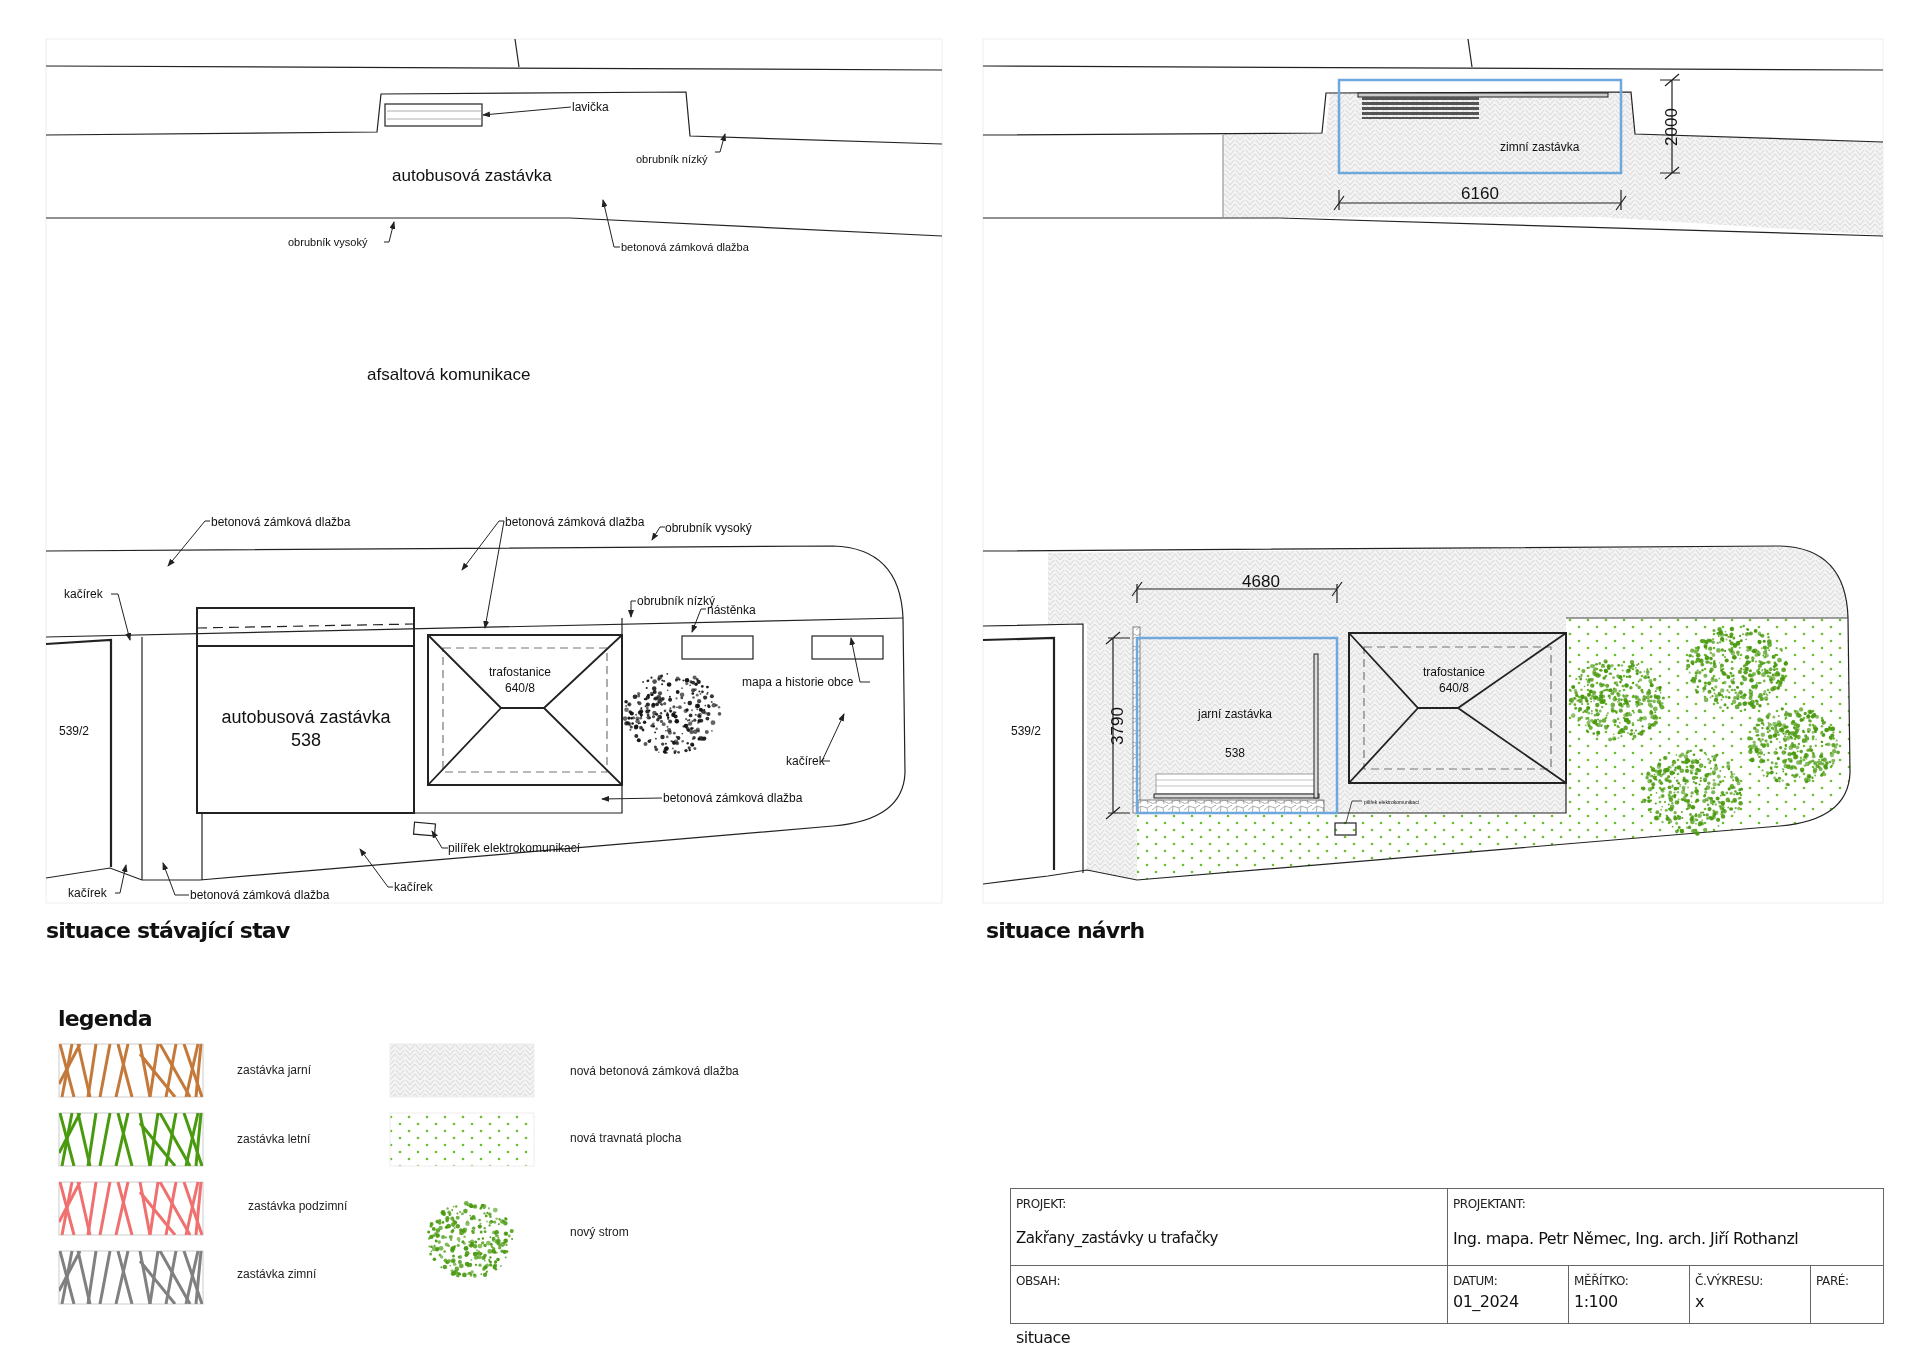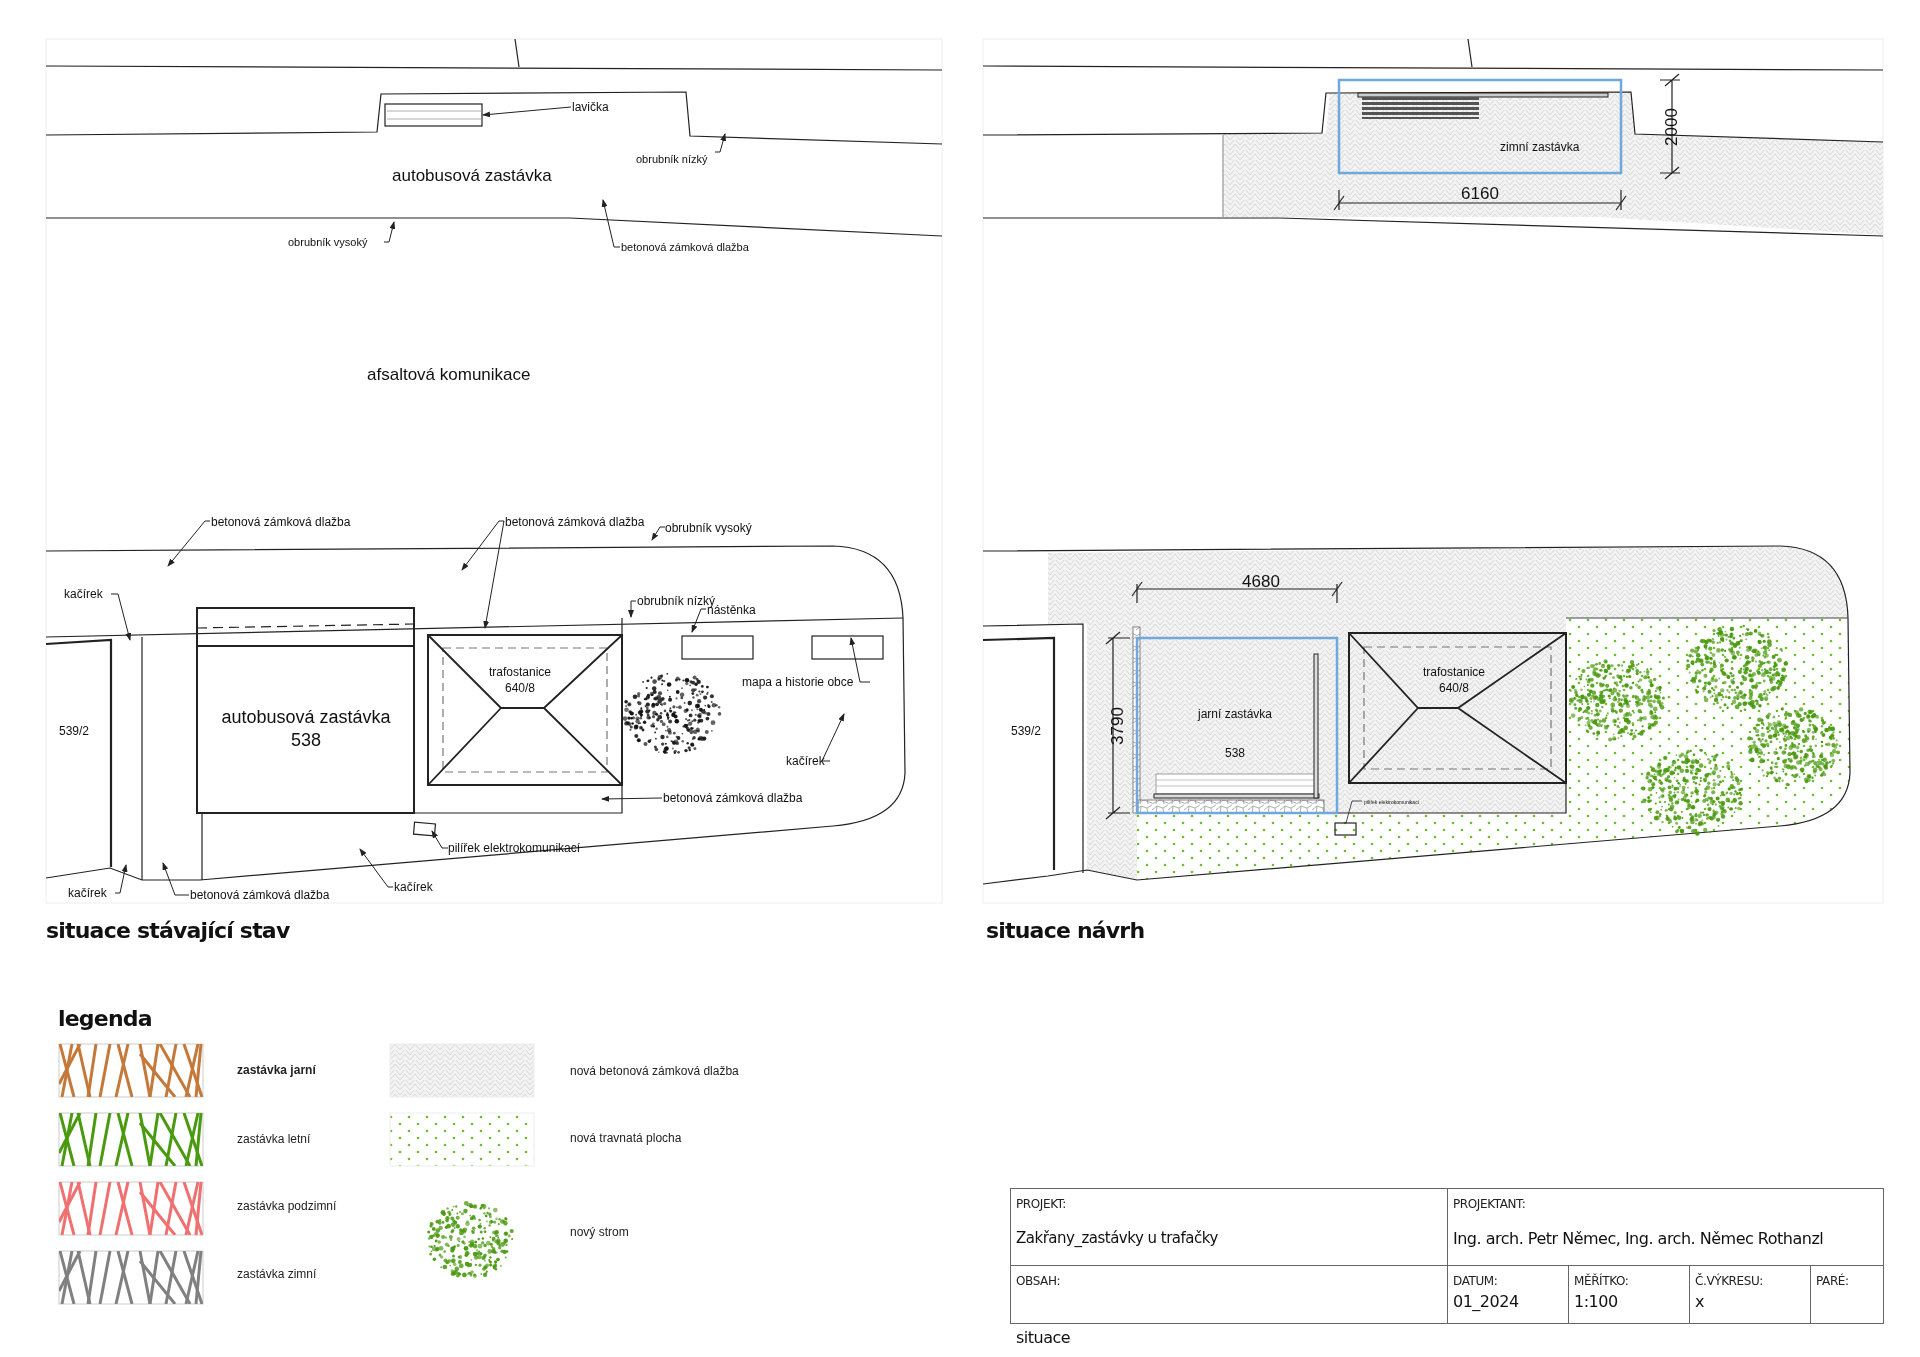--- a/index.html
+++ b/index.html
@@ -2077,36 +2077,36 @@
           <circle cx="487.1" cy="1265.3" r="1.9" fill="#4a9a10" fill-opacity="0.71"></circle>
         </g>
       </g>
   </g>
 </svg>
 
 <div class="heading" style="left:46px;top:918px;">situace stávající stav</div>
 <div class="heading" style="left:986px;top:918px;">situace návrh</div>
 <div class="heading" style="left:58px;top:1006px;">legenda</div>
 
-<div class="legend-label" style="left:237px;top:1063px;font-weight:bold;">zastávka jarní</div>
+<div class="legend-label" style="left:237px;top:1063px;">zastávka jarní</div>
 <div class="legend-label" style="left:237px;top:1132px;">zastávka letní</div>
-<div class="legend-label" style="left:237px;top:1199px;">zastávka podzimní</div>
+<div class="legend-label" style="left:248px;top:1199px;">zastávka podzimní</div>
 <div class="legend-label" style="left:237px;top:1267px;">zastávka zimní</div>
 <div class="legend-label" style="left:570px;top:1064px;">nová betonová zámková dlažba</div>
 <div class="legend-label" style="left:570px;top:1131px;">nová travnatá plocha</div>
 <div class="legend-label" style="left:570px;top:1225px;">nový strom</div>
 
 <div class="tb">
   <div class="cell" style="left:0;top:0;width:437px;height:77px;">
     <span class="k">PROJEKT:</span>
     <span class="v" style="top:40px;font-size:15px;">Zakřany_zastávky u trafačky</span>
   </div>
   <div class="cell" style="left:437px;top:0;width:436px;height:77px;border-right:none;">
     <span class="k">PROJEKTANT:</span>
-    <span class="v" style="top:40px;">Ing. arch. Petr Němec, Ing. arch. Němec Rothanzl</span>
+    <span class="v" style="top:40px;">Ing. mapa. Petr Němec, Ing. arch. Jiří Rothanzl</span>
   </div>
   <div class="cell" style="left:0;top:77px;width:437px;height:57px;border-bottom:none;">
     <span class="k">OBSAH:</span>
     <span class="v" style="top:26px;margin-top:36px;">situace</span>
   </div>
   <div class="cell" style="left:437px;top:77px;width:121px;height:57px;border-bottom:none;">
     <span class="k">DATUM:</span>
     <span class="v" style="top:26px;">01_2024</span>
   </div>
   <div class="cell" style="left:558px;top:77px;width:121px;height:57px;border-bottom:none;">

